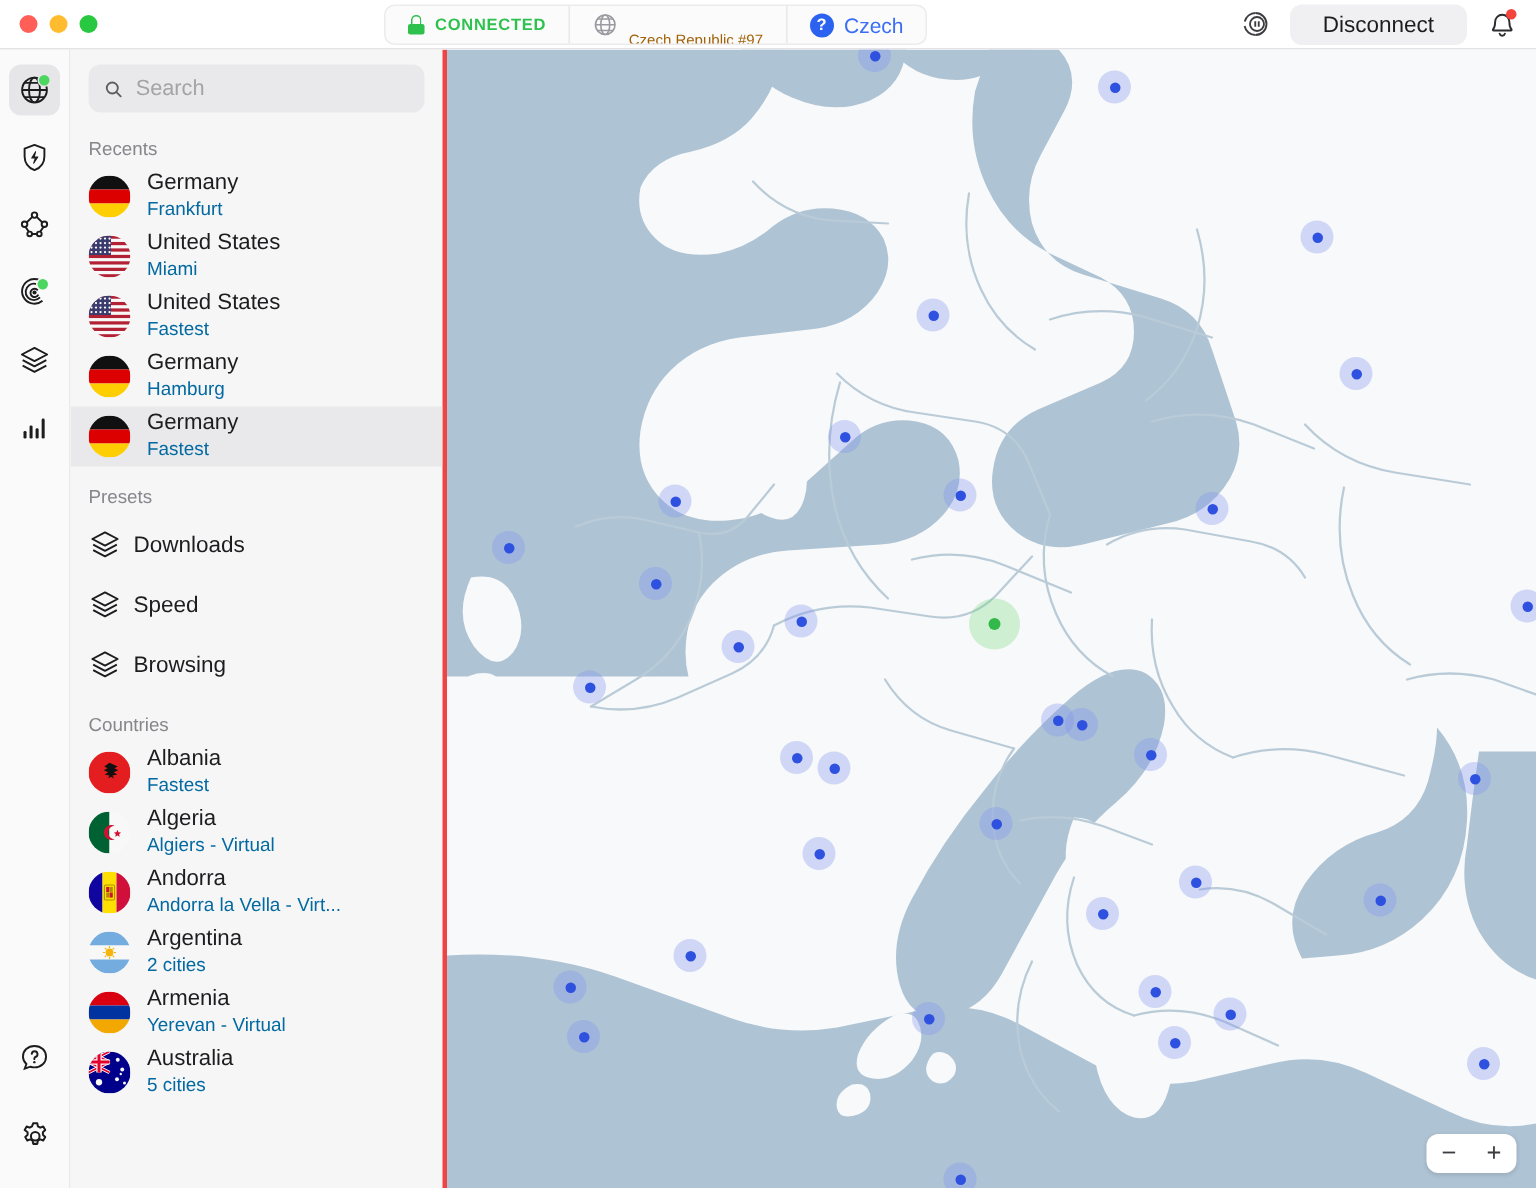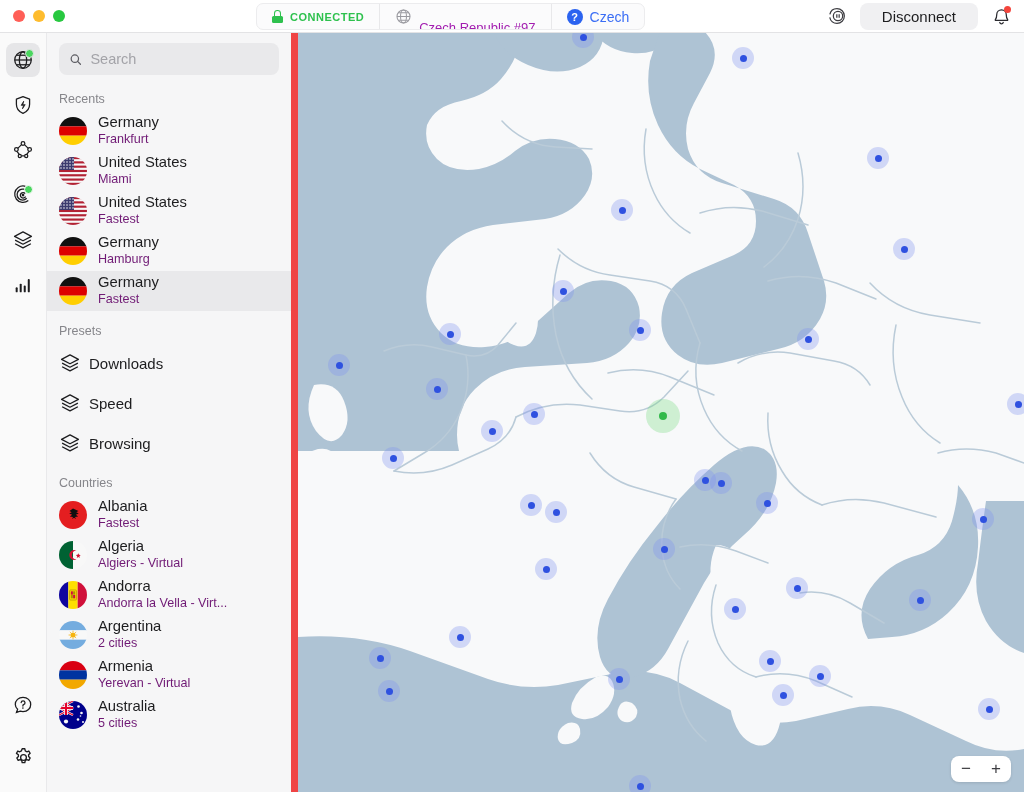--- a/index.html
+++ b/index.html
@@ -30,21 +30,21 @@
     position: absolute; left: 256px; top: 3px;
     display: flex; align-items: stretch; height: 27px;
     background: #fbfbfc;
     border: 1px solid #ececee;
     border-radius: 7px;
     overflow: hidden;
   }
   .tb-seg { display: flex; align-items: center; padding: 0 15px; gap: 7px; height: 100%; }
   .tb-seg + .tb-seg { border-left: 1px solid #e8e8ea; }
   .tb-connected { font-size: 11px; font-weight: bold; color: #2ec14e; letter-spacing: 0.5px; }
-  .tb-server { font-size: 13px; color: #a21caf; margin-top: 22px; }
+  .tb-server { font-size: 10px; color: #a16207; margin-top: 22px; }
   .tb-help { font-size: 14px; color: #3b6ef5; }
 
   .lock-ic { width: 11px; height: 13px; position: relative; display: inline-block; }
   .lock-ic i { position: absolute; left: 0; bottom: 0; width: 11px; height: 7.5px; background: #2ec14e; border-radius: 1.5px; }
   .lock-ic b { position: absolute; left: 2.3px; top: 0; width: 6.4px; height: 7px;
                border: 1.7px solid #2ec14e; border-bottom: none; border-radius: 3.4px 3.4px 0 0; }
 
   .globe-sm { width: 17px; height: 17px; }
   .qmark { width: 16px; height: 16px; border-radius: 50%; background: #2b63f0; color: #fff;
            font-size: 11px; font-weight: bold; display: flex; align-items: center; justify-content: center; }
@@ -80,21 +80,21 @@
   .rail-btn.bottom { margin-bottom: 18px; }
   .rail-dot { position: absolute; width: 9px; height: 9px; border-radius: 50%; background: #4ad65f; border: 1.5px solid #fafafa; }
   .rail-btn.active .rail-dot { border-color: #e6e6e8; }
   .dot-globe { top: 6px; right: 6px; }
   .dot-radar { top: 7px; right: 7px; }
 
   
   .sidebar {
     width: 251px; min-width: 251px;
     background: #f6f6f7;
-    border-right: 7px solid #ef4444;
+    border-right: 3px solid #ef4444;
     display: flex; flex-direction: column;
     overflow: hidden;
   }
   .search-wrap { padding: 10px 12px 4px 12px; }
   .search-box {
     height: 32px; background: #e9e9eb; border-radius: 8px;
     display: flex; align-items: center; gap: 8px; padding: 0 10px;
   }
   .search-input {
     border: none; outline: none; background: transparent;
@@ -105,21 +105,21 @@
 
   .list { flex: 1; overflow: hidden; padding-bottom: 20px; }
   .sec-title {
     font-size: 12.5px; color: #86868b; font-weight: normal;
     padding: 13px 12px 5px 12px;
   }
   .row { display: flex; align-items: center; gap: 11px; padding: 4px 12px; height: 40px; }
   .row.hl { background: #e9e9eb; }
   .row-txt { display: flex; flex-direction: column; justify-content: center; min-width: 0; }
   .row-name { font-size: 14.8px; color: #1d1d1f; line-height: 1.18; }
-  .row-sub { font-size: 12.6px; color: #701a75; line-height: 1.25; white-space: nowrap; overflow: hidden; text-overflow: ellipsis; max-width: 160px; }
+  .row-sub { font-size: 12.6px; color: #0369a1; line-height: 1.25; white-space: nowrap; overflow: hidden; text-overflow: ellipsis; max-width: 160px; }
   .preset-row { display: flex; align-items: center; gap: 8px; padding: 5px 12px; height: 40px; }
   .preset-name { font-size: 15px; color: #1d1d1f; }
 
   .flag { width: 28px; height: 28px; min-width: 28px; border-radius: 50%; overflow: hidden; position: relative; }
 
   
   .map { flex: 1; position: relative; background: #f7f8f9; overflow: hidden; }
   .map svg { position: absolute; inset: 0; width: 100%; height: 100%; display: block; }
   .marker { position: absolute; width: 22px; height: 22px; border-radius: 50%;
             background: rgba(126,146,240,0.33); transform: translate(-50%,-50%);

